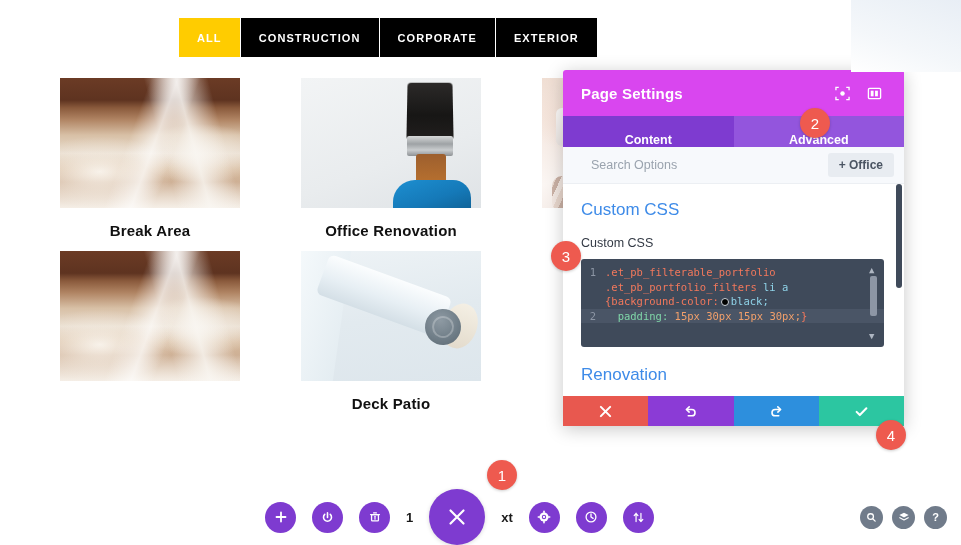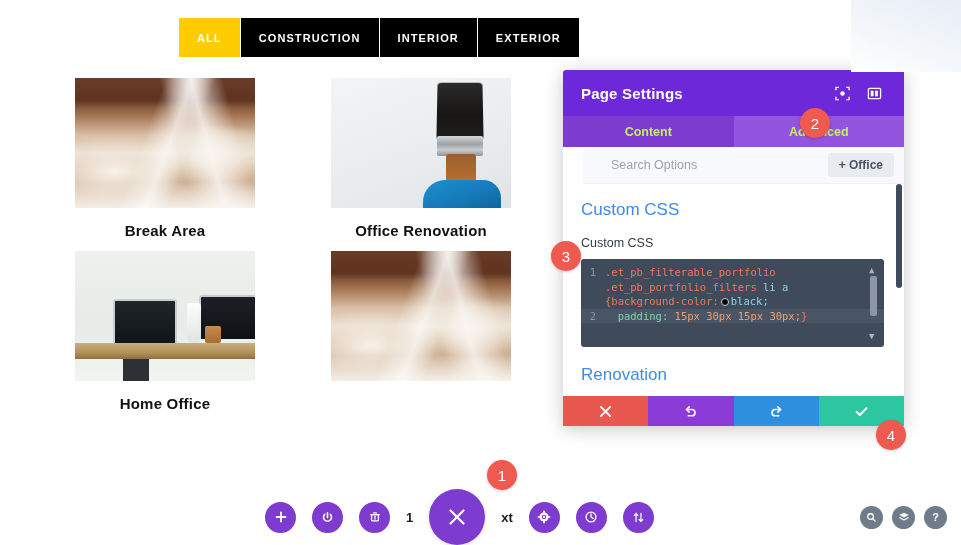--- a/index.html
+++ b/index.html
@@ -37,21 +37,21 @@
 
   
   .grid {
     position: absolute;
     left: 0; top: 78px;
     width: 961px;
   }
   .grid-row { display: flex; }
   .grid-cell {
     width: 226px;
-    margin-left: 30px;
+    margin-left: 15px;
     margin-bottom: 12px;
     padding-left: 45px;
   }
   .thumb {
     width: 180px;
     height: 130px;
     background: #ddd;
     position: relative;
     overflow: hidden;
   }
@@ -204,21 +204,21 @@
     position: absolute;
     left: 563px; top: 70px;
     width: 341px;
     background: #ffffff;
     box-shadow: 0 3px 18px rgba(0,0,0,.22);
     border-radius: 3px 3px 0 0;
     overflow: visible;
   }
   .panel-head {
     height: 46px;
-    background: #6d28d9;
+    background: #d946ef;
     display: flex;
     align-items: center;
     padding: 0 18px;
     border-radius: 3px 3px 0 0;
   }
   .panel-title {
     color: #fff; font-size: 15px; font-weight: bold; flex: 1;
     letter-spacing: .2px;
   }
   .head-icon {
@@ -227,32 +227,31 @@
     cursor: pointer;
   }
   .panel-tabs {
     display: flex;
     background: #7E3BD0;
     height: 31px;
     position: relative;
   }
   .panel-tab {
     flex: 1;
-    display:flex; align-items:center; justify-content:center;
-    color:#bef264; font-size: 12.5px; font-weight: bold;
+    display:flex; align-items:flex-end; justify-content:center;
+    color:#ffffff; font-size: 12.5px; font-weight: bold;
     cursor: pointer;
   }
   .panel-tab.active { background: #9355DD; }
   .search-row {
     height: 37px;
     background: #F7F9FC;
     border-bottom: 1px solid #eceff3;
     display:flex; align-items:center;
     padding: 0 10px 0 28px;
-    margin-left: 20px;
   }
   .search-input {
     flex:1; border:none; background:transparent; outline:none;
     font-family:"Liberation Sans", sans-serif;
     font-size: 12.5px; color:#5a6472;
   }
   .search-input::placeholder{ color:#9aa3ae; }
   .filter-btn {
     background: #E8ECF1; color:#4b5563;
     font-size: 12px; font-weight: bold;
@@ -400,21 +399,21 @@
   <div class="corner-tr"></div>
 
   <div class="filterbar">
     <div class="filter-item active">
         <span>ALL</span>
       </div>
     <div class="filter-item">
         <span>CONSTRUCTION</span>
       </div>
     <div class="filter-item">
-        <span>INTERIOR</span>
+        <span>CORPORATE</span>
       </div>
     <div class="filter-item">
         <span>EXTERIOR</span>
       </div>
   </div>
 
   <div class="grid">
 
     <div class="grid-row">
       <div class="grid-cell">
@@ -436,31 +435,20 @@
           <div class="sr-lid"></div>
           <div class="sr-candle"></div>
           <div class="sr-wood"></div>
           <div class="sr-fabric"></div>
         </div>
         <div class="cap">Sun Room</div>
       </div>
     </div>
 
     <div class="grid-row">
-      <div class="grid-cell">
-        <div class="thumb img-office">
-          <div class="of-desk"></div>
-          <div class="of-legs"></div>
-          <div class="of-lap1"></div>
-          <div class="of-lap2"></div>
-          <div class="of-vase"></div>
-          <div class="of-mug"></div>
-        </div>
-        <div class="cap">Home Office</div>
-      </div>
       <div class="grid-cell">
         <div class="thumb img-lumber"></div>
       </div>
       <div class="grid-cell">
         <div class="thumb img-roller">
           <div class="rl-wall"></div>
           <div class="rl-nap"></div>
           <div class="rl-body"></div>
           <div class="rl-cap"></div>
         </div>

